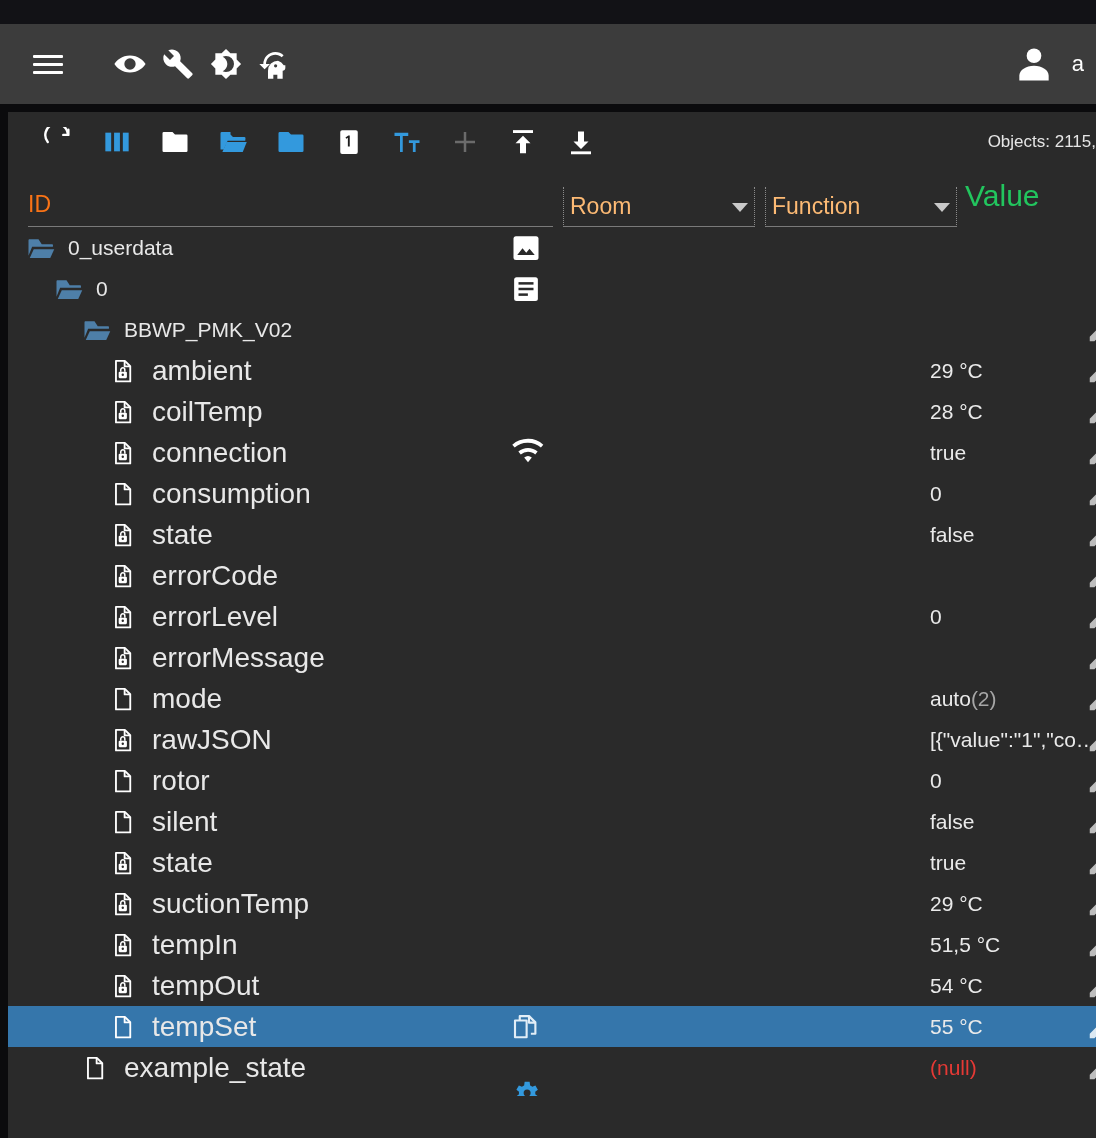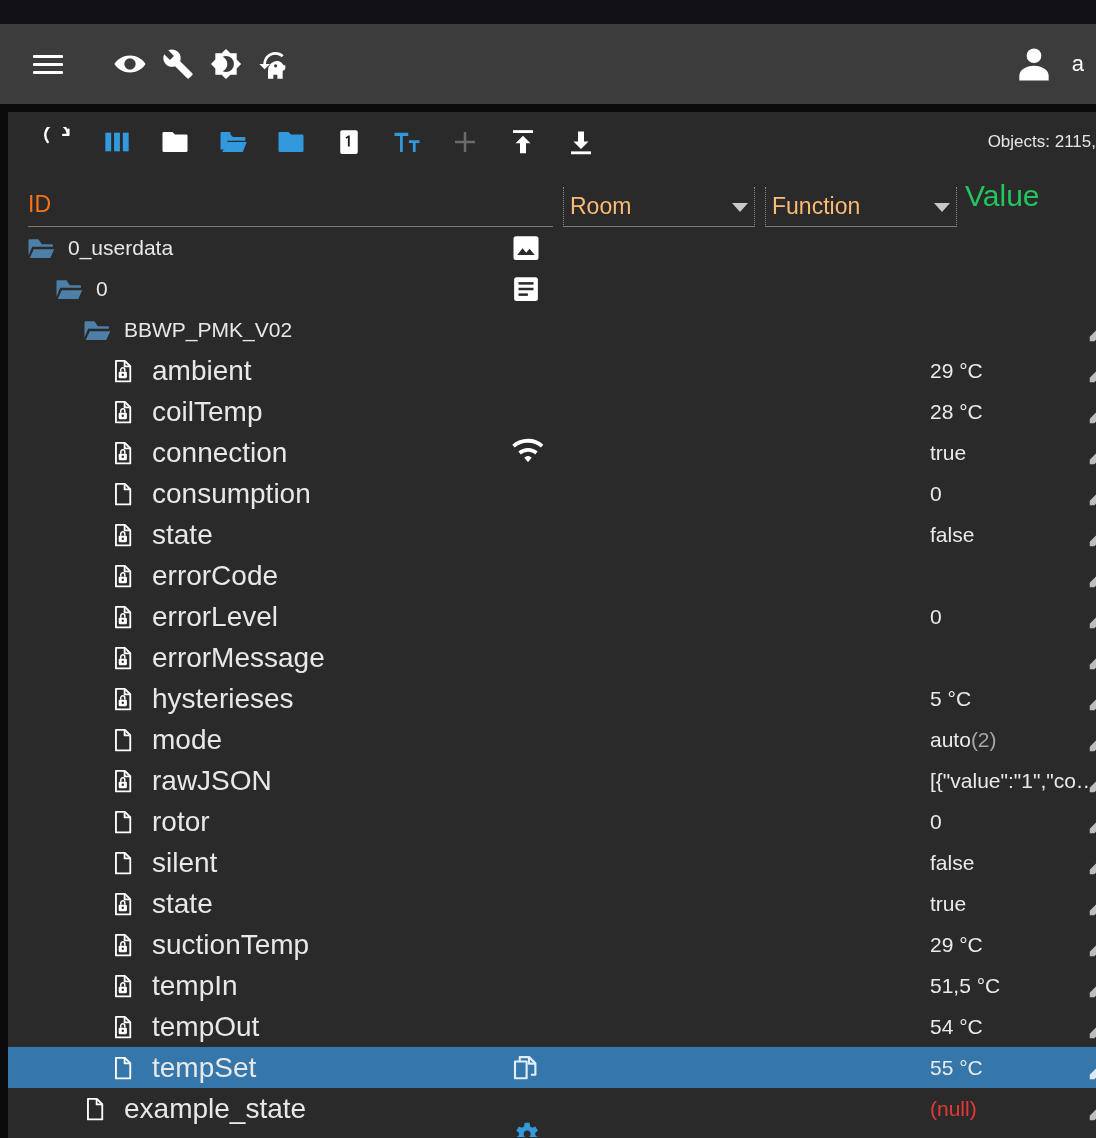--- a/index.html
+++ b/index.html
@@ -459,39 +459,20 @@
           </svg>
         </span>
         <span class="r-label">errorMessage</span>
         <span class="edit-icon"><svg width="30" height="30" viewBox="0 0 24 24" fill="#bdbdbd">
             <path d="M3 17.3V21h3.7L17.6 10.1l-3.7-3.7L3 17.3zM20.7 7.1a1 1 0 000-1.4l-2.4-2.4a1 1 0 00-1.4 0L15 5.2l3.7 3.7 2-1.8z"></path>
           </svg></span>
       </div>
       <div class="row state">
         <div class="indent" style="width: 102px;"></div>
         <span class="r-icon">
-          <svg width="26" height="26" viewBox="0 0 24 24">
-            <g fill="none" stroke="#fff" stroke-width="1.7">
-              <path d="M5.5 2.6h8.2l5 5v14h-13.2z" stroke-linejoin="round"></path>
-              <path d="M13.5 2.8v5h5" stroke-linejoin="round"></path>
-            </g>
-            <rect x="8" y="12.6" width="7.6" height="6" rx="1" fill="#fff"></rect>
-            <path d="M9.9 12.6v-1.6a1.9 1.9 0 013.8 0v1.6" fill="none" stroke="#fff" stroke-width="1.4"></path>
-            <circle cx="11.8" cy="15.4" r="1.1" fill="#2a2a2a"></circle>
-          </svg>
-        </span>
-        <span class="r-label">hysterieses</span>
-        <span class="val"><span>5 °C</span></span>
-        <span class="edit-icon"><svg width="30" height="30" viewBox="0 0 24 24" fill="#bdbdbd">
-            <path d="M3 17.3V21h3.7L17.6 10.1l-3.7-3.7L3 17.3zM20.7 7.1a1 1 0 000-1.4l-2.4-2.4a1 1 0 00-1.4 0L15 5.2l3.7 3.7 2-1.8z"></path>
-          </svg></span>
-      </div>
-      <div class="row state">
-        <div class="indent" style="width: 102px;"></div>
-        <span class="r-icon">
           <svg width="26" height="26" viewBox="0 0 24 24" fill="none" stroke="#fff" stroke-width="1.7">
             <path d="M5.5 2.6h8.2l5 5v14h-13.2z" stroke-linejoin="round"></path>
             <path d="M13.5 2.8v5h5" stroke-linejoin="round"></path>
           </svg>
         </span>
         <span class="r-label">mode</span>
         <span class="val"><span>auto</span><span class="enum">(2)</span></span>
         <span class="edit-icon"><svg width="30" height="30" viewBox="0 0 24 24" fill="#bdbdbd">
             <path d="M3 17.3V21h3.7L17.6 10.1l-3.7-3.7L3 17.3zM20.7 7.1a1 1 0 000-1.4l-2.4-2.4a1 1 0 00-1.4 0L15 5.2l3.7 3.7 2-1.8z"></path>
           </svg></span>

